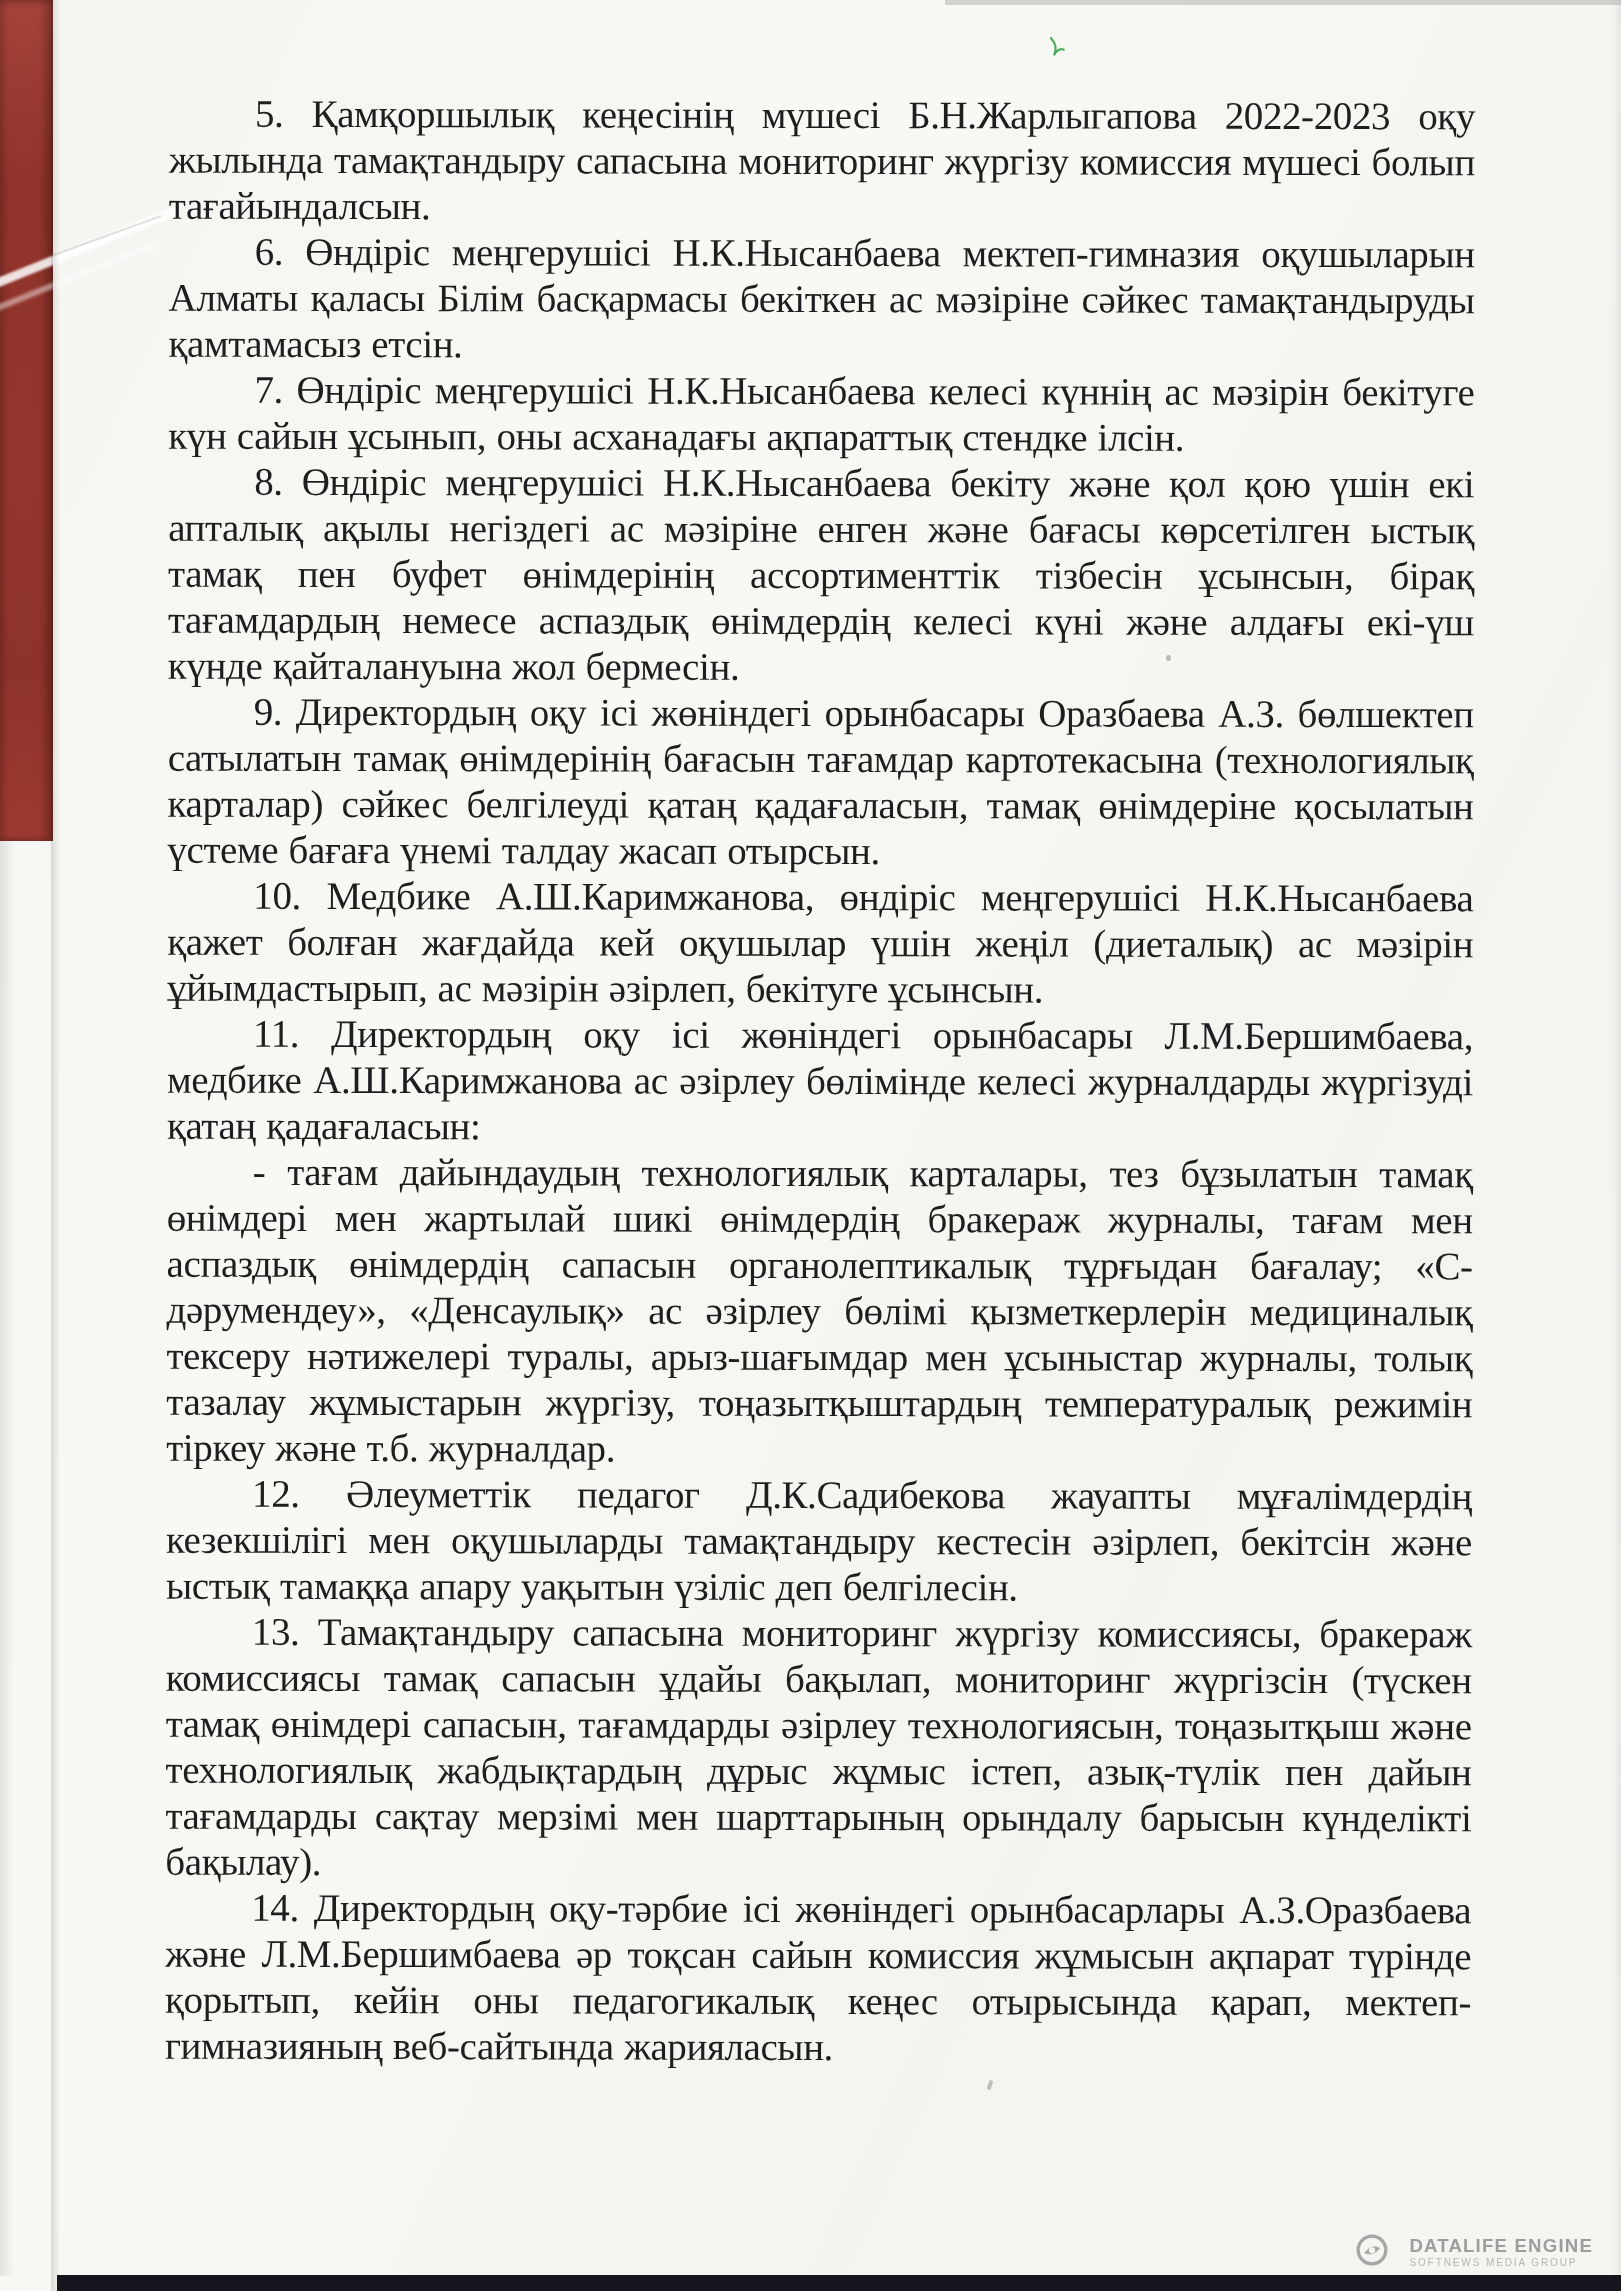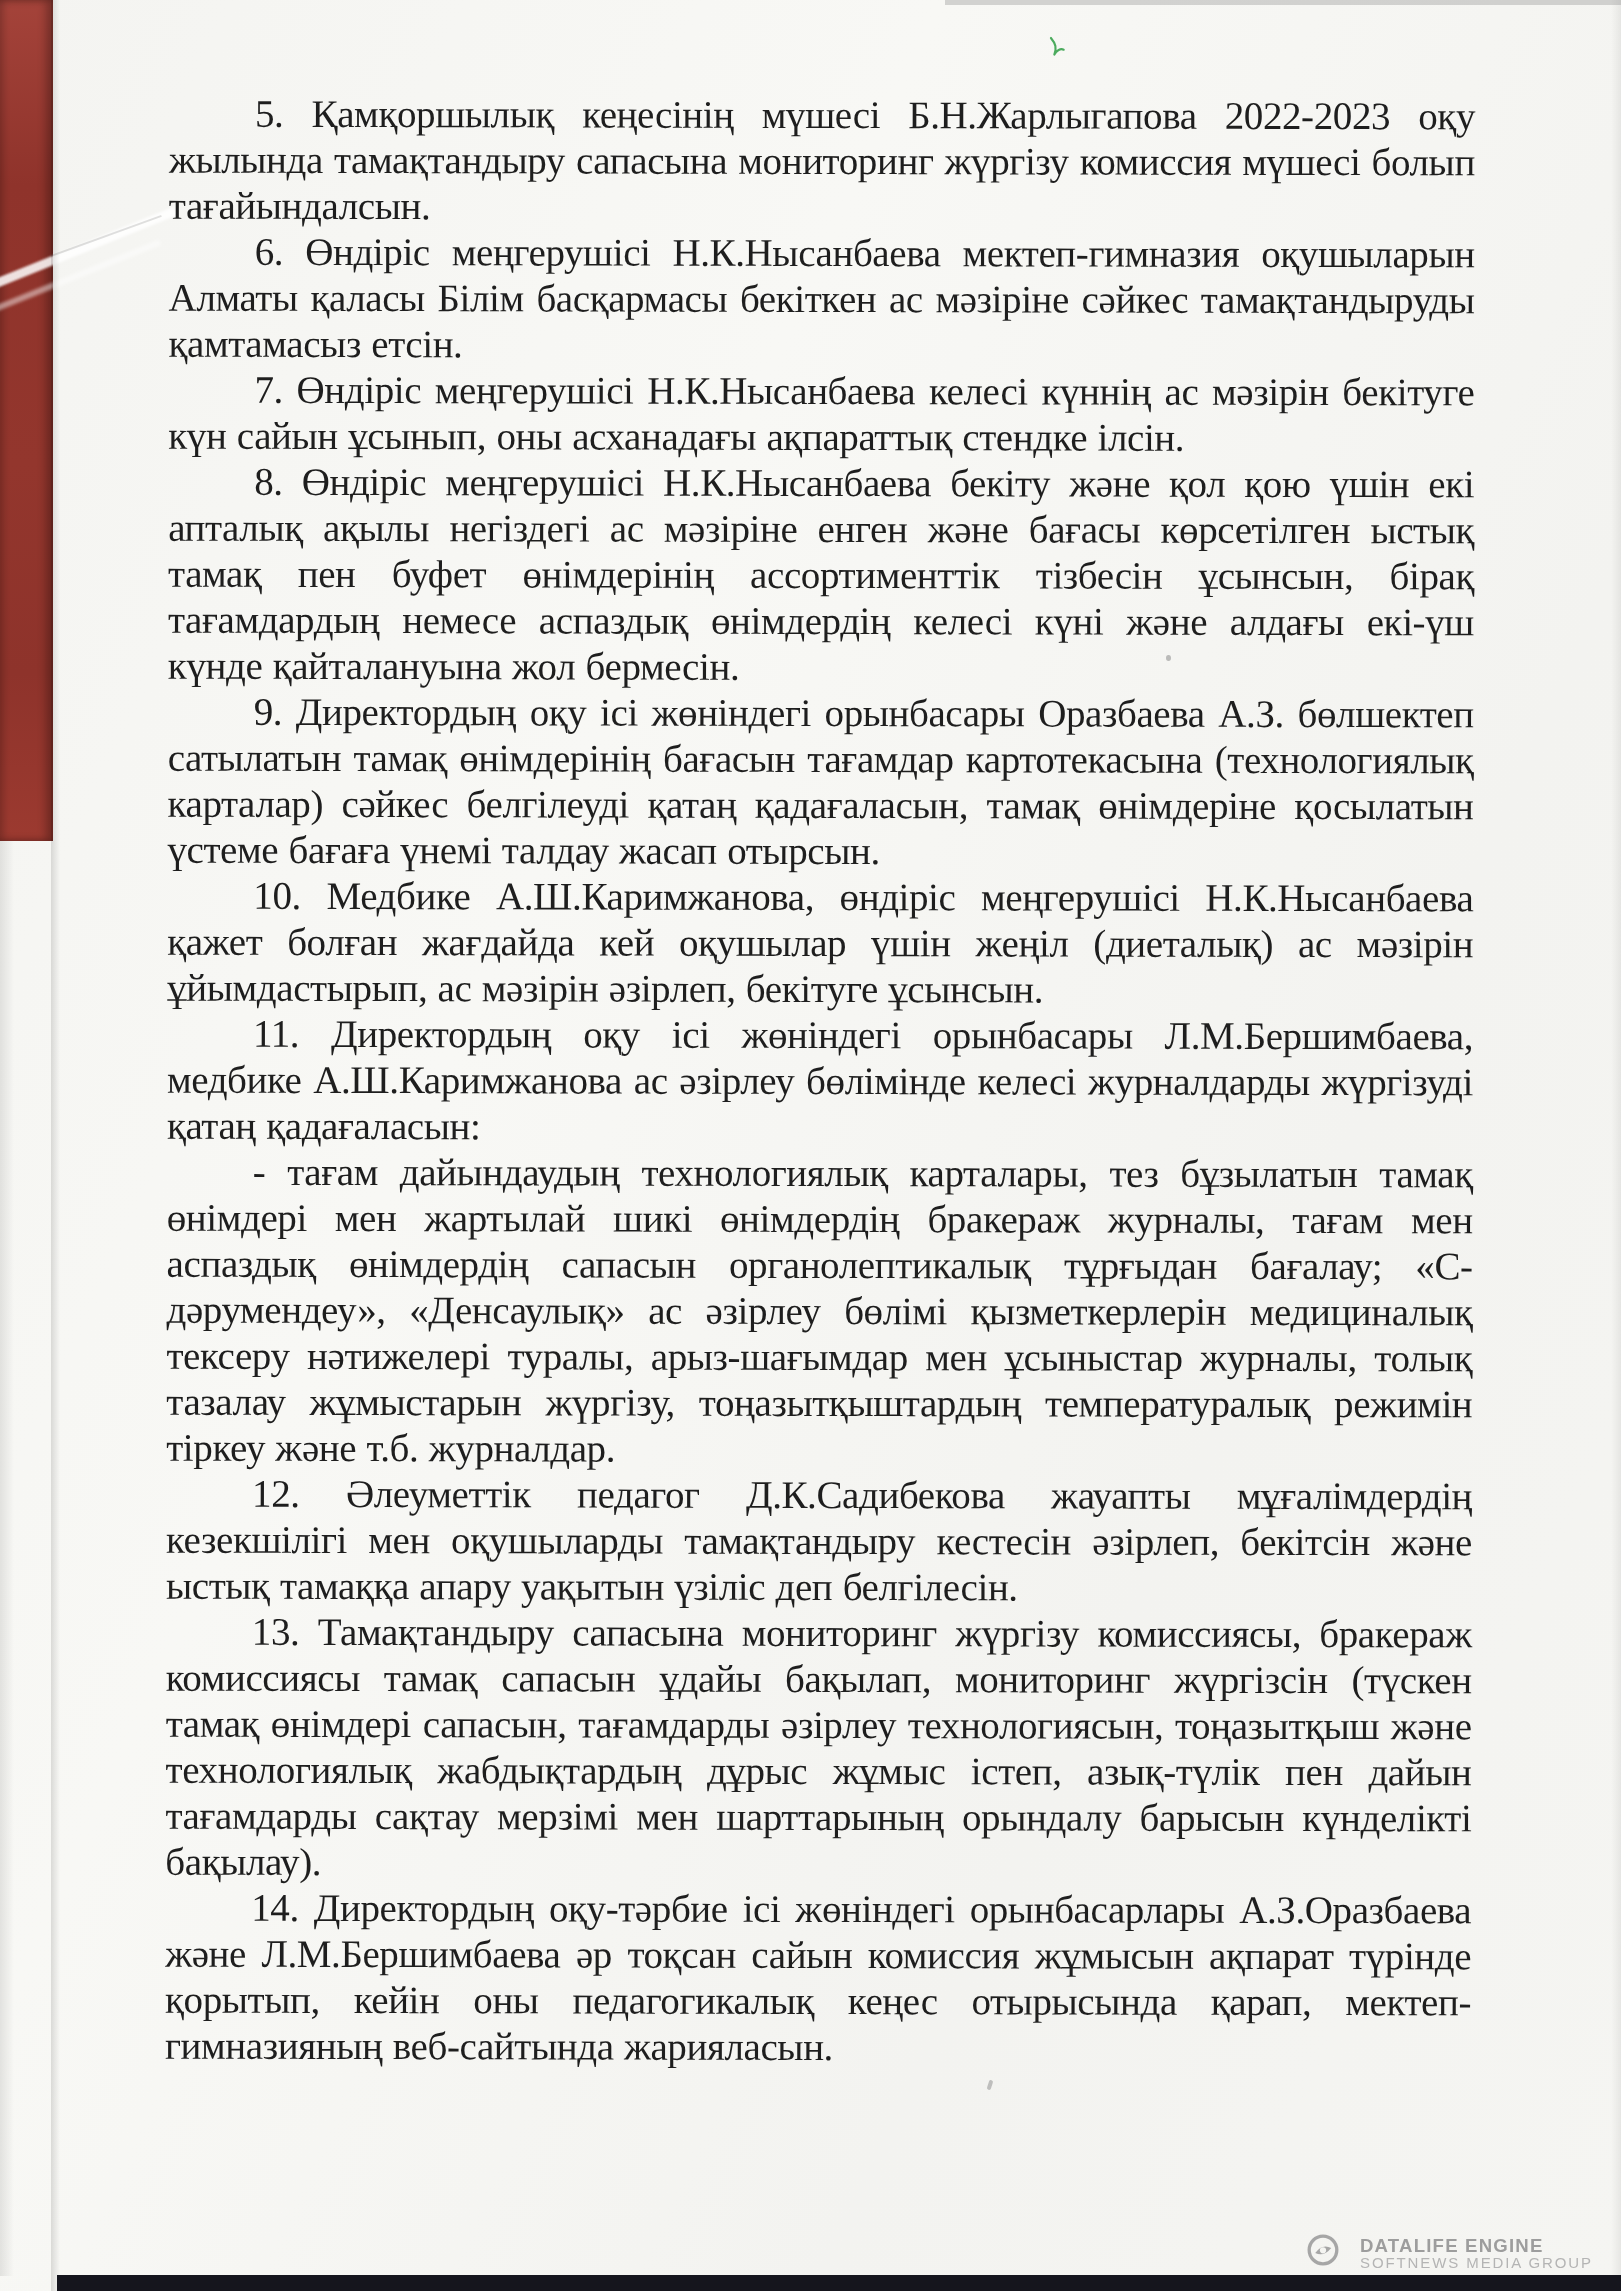--- a/index.html
+++ b/index.html
@@ -61,21 +61,21 @@
     position:absolute;left:57px;right:0;bottom:0;height:16.7px;
     background:#15151d;
   }
   
   .watermark{
     position:absolute;right:28px;bottom:19.6px;
     display:flex;align-items:center;gap:19px;
     font-family:"Liberation Sans", sans-serif;
   }
   .wm-title{font-size:18.6px;font-weight:bold;color:#9d9d9d;letter-spacing:1.2px;line-height:18.6px;}
-  .wm-sub{font-size:15px;color:#b4b4b4;letter-spacing:1.9px;margin-top:2px;line-height:9.8px;}
+  .wm-sub{font-size:10px;color:#b4b4b4;letter-spacing:1.9px;margin-top:2px;line-height:9.8px;}
 </style>
 </head>
 <body>
 
 <div>
 
   <div class="red-strip"></div>
   <div class="crease-white"></div>
   <div class="crease-white2"></div>
   <div class="crease-line"></div>

